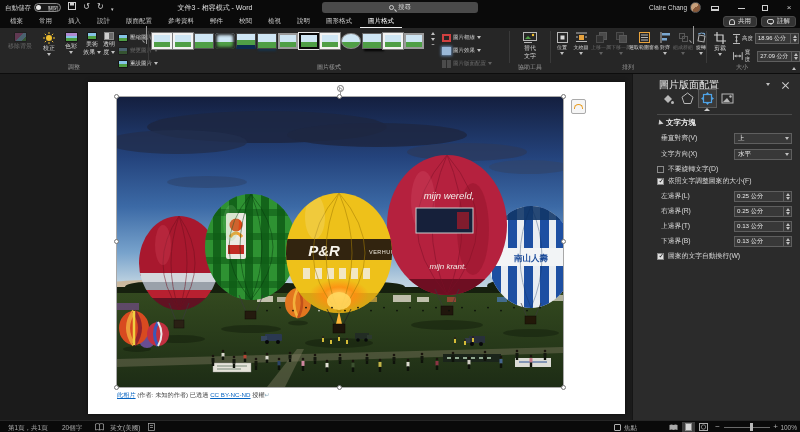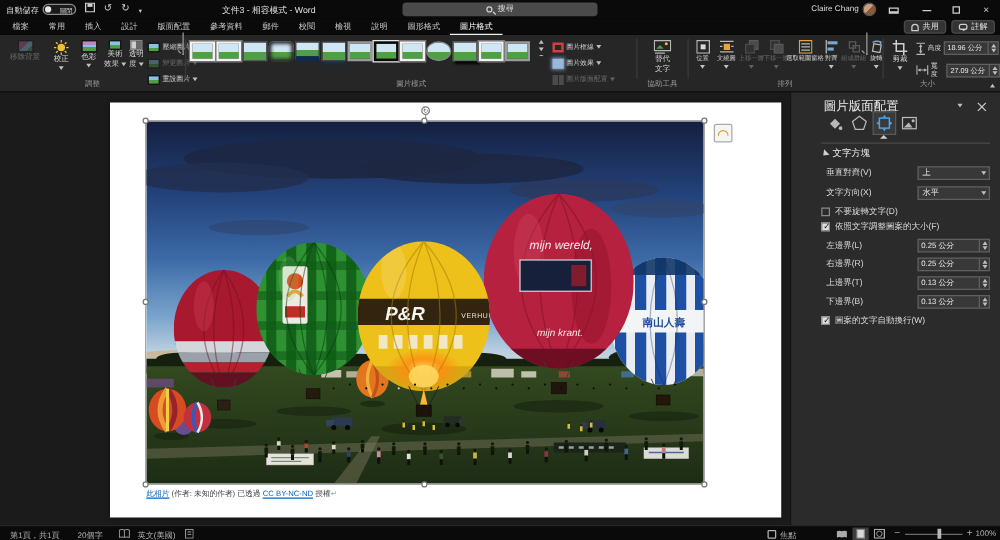--- a/index.html
+++ b/index.html
@@ -83,21 +83,21 @@
   #panel { position:absolute; left:632px; top:0; width:168px; height:346px; background:#2b2b2b; border-left:1px solid #151515; }
   #panel-title { position:absolute; left:26px; top:4px; font-size:10px; color:#ececec; }
   #panel-caret { position:absolute; right:30px; top:9px; }
   #panel-close { position:absolute; right:10px; top:7px; width:9px; height:9px; }
   #panel-close::before,#panel-close::after { content:""; position:absolute; left:4px; top:0; width:1px; height:9px; background:#cfcfcf; }
   #panel-close::before { transform:rotate(45deg);} #panel-close::after { transform:rotate(-45deg);}
   .ptab { position:absolute; top:16px; width:17px; height:17px; display:flex; align-items:center; justify-content:center; }
   .ptab.sel { background:#3a3a3a; outline:1px solid #5a5a5a; }
   .ptab-caret { position:absolute; top:34px; width:0; height:0; border-left:3px solid transparent; border-right:3px solid transparent; border-bottom:3px solid #cfcfcf; }
   #panel-divider { position:absolute; left:24px; right:8px; top:40px; height:1px; background:#4a4a4a; }
-  #section-hdr { position:absolute; left:24px; top:44px; font-size:7.5px; color:#ececec; font-weight:normal; display:flex; align-items:center; gap:3px;justify-content:center; }
+  #section-hdr { position:absolute; left:24px; top:44px; font-size:7.5px; color:#ececec; font-weight:bold; display:flex; align-items:center; gap:3px;justify-content:center; }
   .exp-arrow { width:0; height:0; border-left:3px solid transparent; border-right:3px solid transparent; border-bottom:4px solid #cfcfcf; transform:rotate(-135deg); }
   .prow { position:absolute; left:28px; right:8px; height:12px; display:flex; align-items:center; }
   .prow .lab { font-size:6.8px; color:#dcdcdc; white-space:nowrap; }
   .prow .ctrl { position:absolute; right:0; width:58px; }
   .pselect { background:#383838; border:1px solid #5f5f5f; height:11px; display:flex; align-items:center; }
   .pselect .val { flex:1; font-size:6.5px; color:#ececec; padding:0 3px; }
   .pselect .dd { width:9px; display:flex; justify-content:center; }
   .pcheck { position:absolute; left:24px; display:flex; align-items:center; gap:4px; height:10px; }
   .pcheck .box { width:7px; height:7px; border:1px solid #8a8a8a; background:#2b2b2b; position:relative; }
   .pcheck.checked .box { background:#e0e0e0; }

